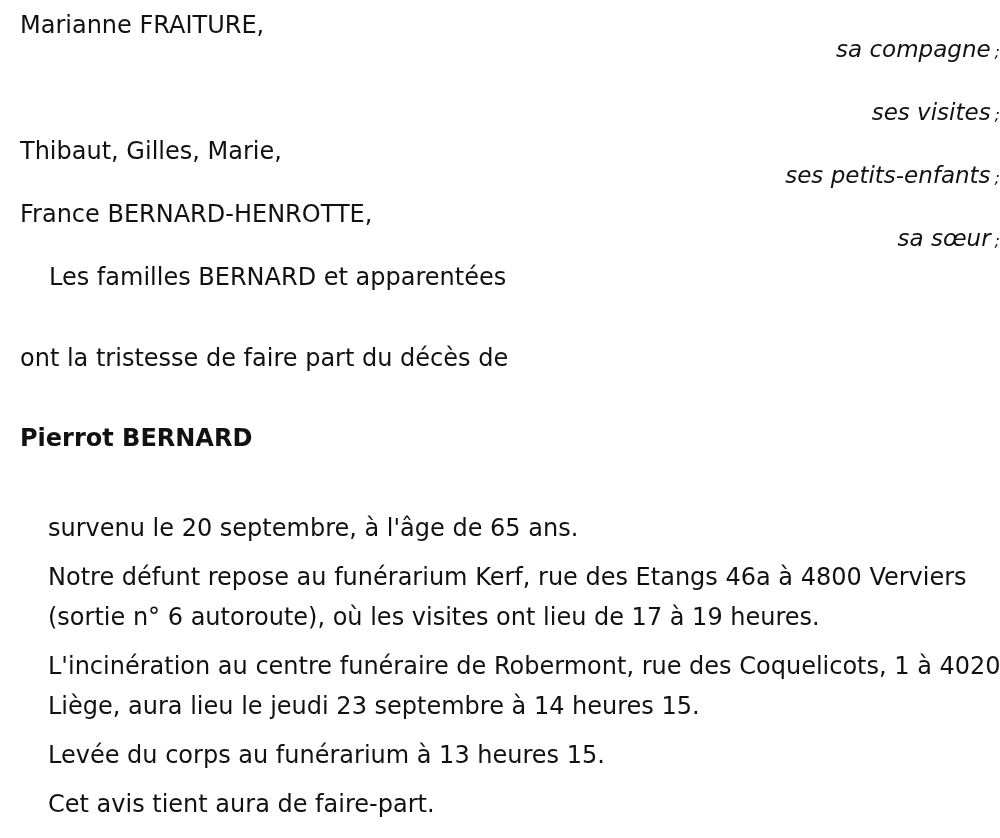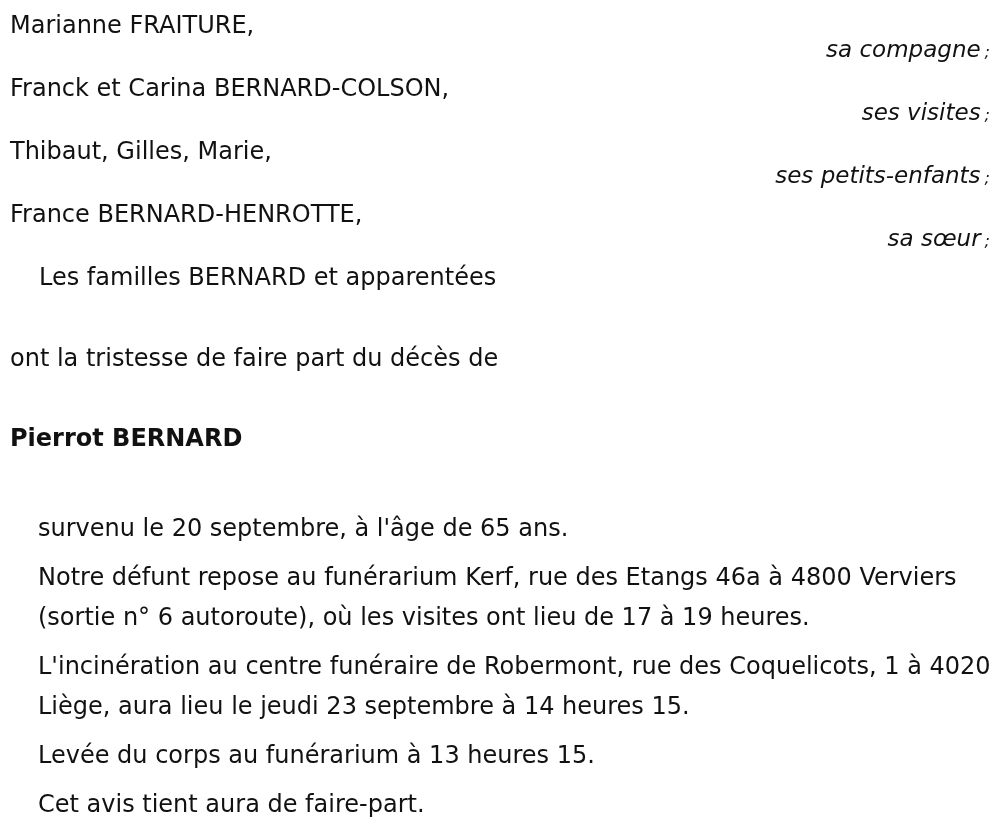--- a/index.html
+++ b/index.html
@@ -3,41 +3,40 @@
   <meta charset="utf-8">
   <style>
     html, body { margin: 0; padding: 0; background: #ffffff; }
     body {
       width: 1000px; height: 838px; overflow: hidden;
       font-family: "DejaVu Sans", sans-serif;
       color: #111111;
       font-size: 24px;
       position: relative;
     }
-    .doc { position: absolute; left: 10px; top: 0; width: 980px; }
+    .doc { position: absolute; left: 20px; top: 0; width: 980px; }
     .rel { height: 63px; position: relative; }
     .rel .name { position: absolute; left: 0; top: 9px; line-height: 32px; white-space: nowrap; }
     .rel .role { position: absolute; right: 0; top: 33px; font-style: italic; font-size: 23px; line-height: 32px; white-space: nowrap; }
     .rel .role .semi { font-size: 16px; margin-left: 4px; }
     .families { position: absolute; top: 261px; left: 0; line-height: 32px; margin-left: 29px; }
     .announce { position: absolute; top: 342px; left: 0; line-height: 32px; }
     .deceased { position: absolute; top: 416px; left: 0; font-size: 24px; font-weight: bold; line-height: 44px; }
     .body-text { position: absolute; top: 508px; left: 0; width: 985px; margin-left: 28px; }
     .body-text p { margin: 0 0 9px 0; line-height: 40px; }
   </style>
 </head>
 <body>
 
 <div class="doc">
   <div class="rel">
     <span class="name">Marianne FRAITURE,</span>
     <span class="role"><span>sa compagne</span><span class="semi">;</span></span>
   </div>
   <div class="rel">
-    <span class="name">Franck et Carina BERNARD-COLSON,</span>
     <span class="role"><span>ses visites</span><span class="semi">;</span></span>
   </div>
   <div class="rel">
     <span class="name">Thibaut, Gilles, Marie,</span>
     <span class="role"><span>ses petits-enfants</span><span class="semi">;</span></span>
   </div>
   <div class="rel">
     <span class="name">France BERNARD-HENROTTE,</span>
     <span class="role"><span>sa sœur</span><span class="semi">;</span></span>
   </div>

